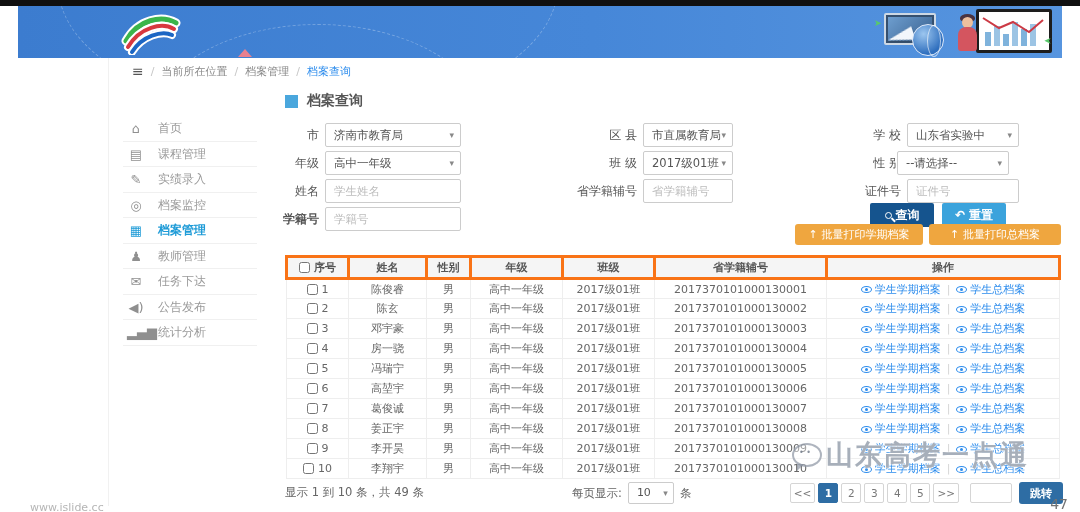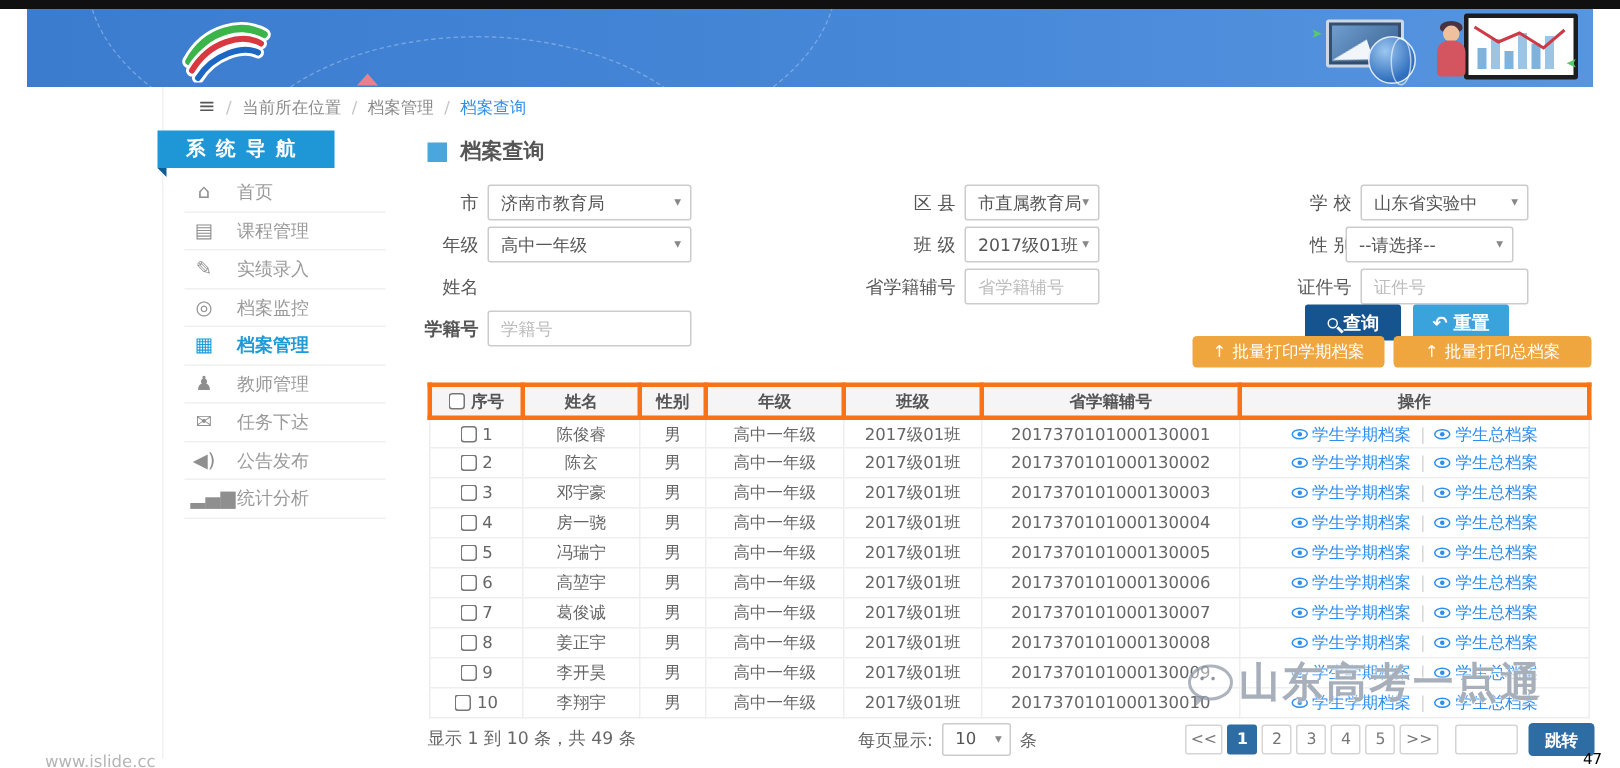--- a/index.html
+++ b/index.html
@@ -118,21 +118,21 @@
   .wm { position:absolute; left:792px; top:437px; display:flex; align-items:center; gap:4px; z-index:60; pointer-events:none; }
   .wm-bubble { position:relative; width:30px; height:24px; border:2px solid rgba(130,140,155,.65); border-radius:50%;
                background:rgba(255,255,255,.4); }
   .wm-bubble::before { content:"• •"; position:absolute; left:5px; top:3px; font-size:8px; color:rgba(110,120,135,.8); }
   .wm-bubble::after { content:""; position:absolute; left:3px; bottom:-6px; width:0; height:0;
                border-top:7px solid rgba(130,140,155,.65); border-right:7px solid transparent; }
   .wm-text { font-size:27px; font-weight:bold; color:rgba(95,110,130,.55); letter-spacing:2px;
              text-shadow:0 0 1px #fff, 0 0 2px #fff; white-space:nowrap; }
 
   .site-credit { position:absolute; left:30px; bottom:-2px; font-size:11px; color:#b5b5b5; }
-  .page-num { position:absolute; right:12px; bottom:0; font-size:10px; color:#000000; }
+  .page-num { position:absolute; right:12px; bottom:0; font-size:14px; color:#737373; }
 </style>
 </head>
 <body>
 
 <div class="top-strip"></div>
 
 <div class="hdr">
   <div class="arc1"></div>
   <div class="arc2"></div>
   <svg class="hdr-logo" viewBox="0 0 64 44">
@@ -176,21 +176,20 @@
   <span class="crumb">当前所在位置</span>
   <span class="sep">/</span>
   <span class="crumb">档案管理</span>
   <span class="sep">/</span>
   <span class="crumb current">档案查询</span>
 </div>
 
 <div class="app-outline"></div>
 
 <div class="sidebar">
-  <div class="ribbon">系统导航</div>
   <ul class="nav">
     <li>
       <span class="nico">⌂</span>
       <span class="nlbl">首页</span>
       </li>
     <li>
       <span class="nico">▤</span>
       <span class="nlbl">课程管理</span>
       </li>
     <li>
@@ -250,20 +249,21 @@
   <div class="f-label" style="left:272px;top:67px;width:80px;">班 级</div>
   <div class="f-box" style="left:358px;top:67px;width:90px;">
     <span>2017级01班</span>
     <span class="caret">▾</span></div>
   <div class="f-label" style="left:558px;top:67px;width:58px;">性 别</div>
   <div class="f-box" style="left:612px;top:67px;width:112px;">
     <span>--请选择--</span>
     <span class="caret">▾</span></div>
 
   <div class="f-label" style="left:0;top:95px;width:34px;">姓名</div>
+  <input class="f-input" style="left: 40px; top: 95px; width: 136px;" placeholder="学生姓名">
   <div class="f-label" style="left:252px;top:95px;width:100px;">省学籍辅号</div>
   <input class="f-input" style="left: 358px; top: 95px; width: 90px;" placeholder="省学籍辅号">
   <div class="f-label" style="left:558px;top:95px;width:58px;">证件号</div>
   <input class="f-input" style="left: 622px; top: 95px; width: 112px;" placeholder="证件号">
 
   <div class="f-label" style="left:-8px;top:123px;width:42px;font-weight:bold;">学籍号</div>
   <input class="f-input" style="left: 40px; top: 123px; width: 136px;" placeholder="学籍号">
 
   <button class="btn btn-search" style="left:585px;top:119px;width:64px;">
     <span class="mag"></span>

